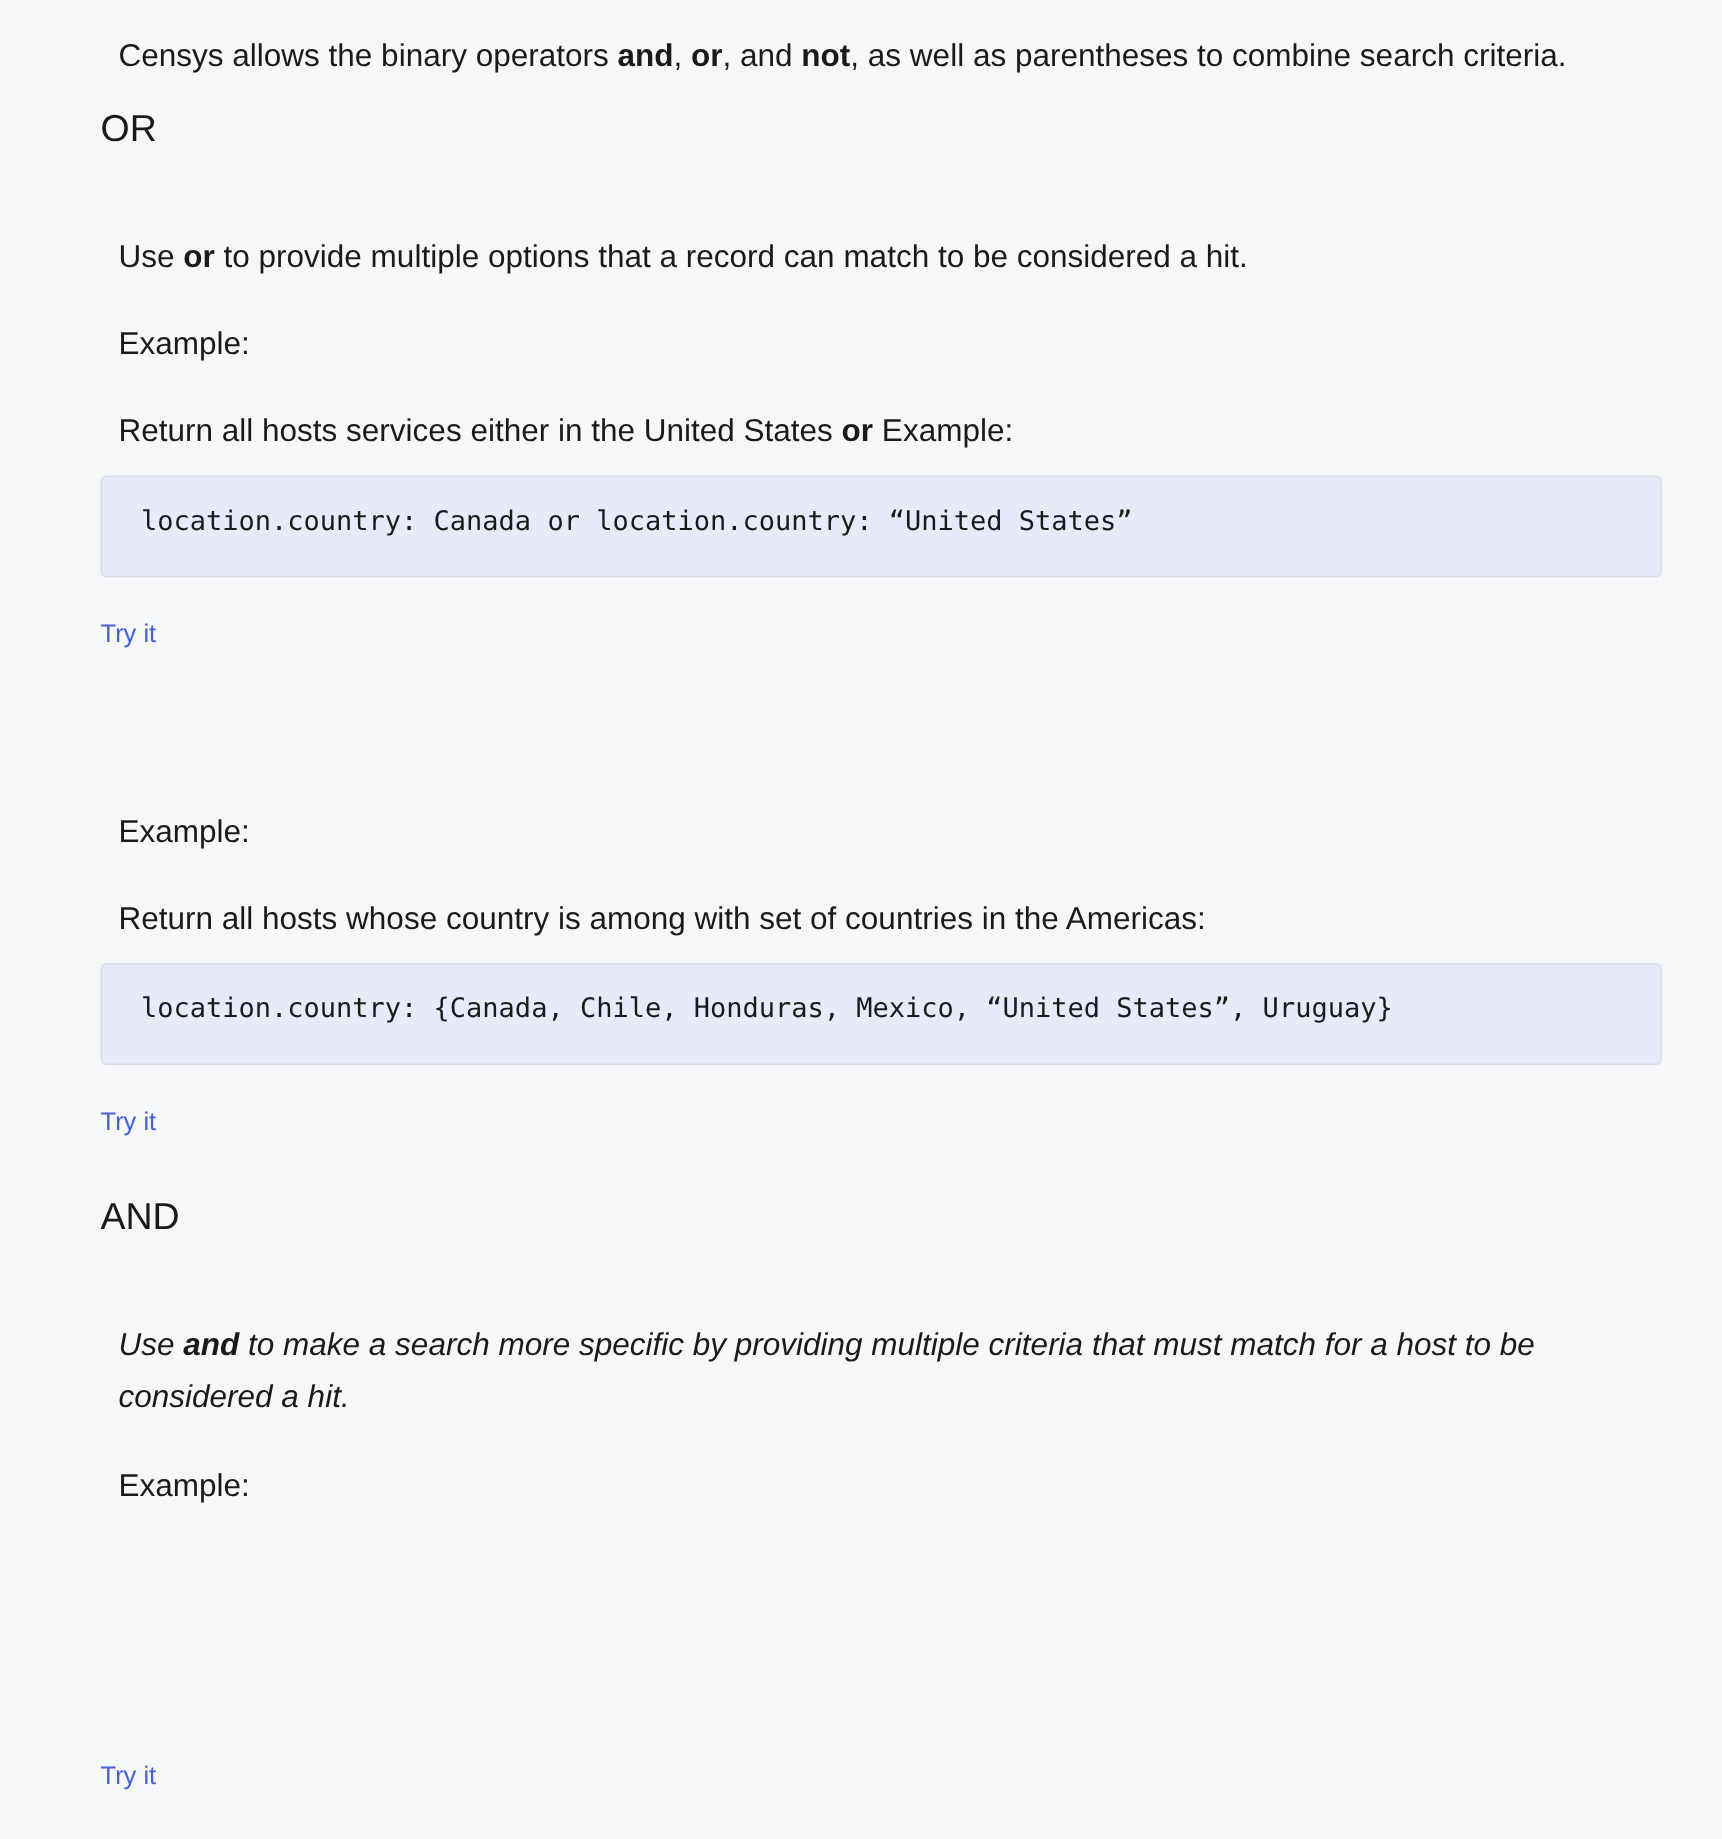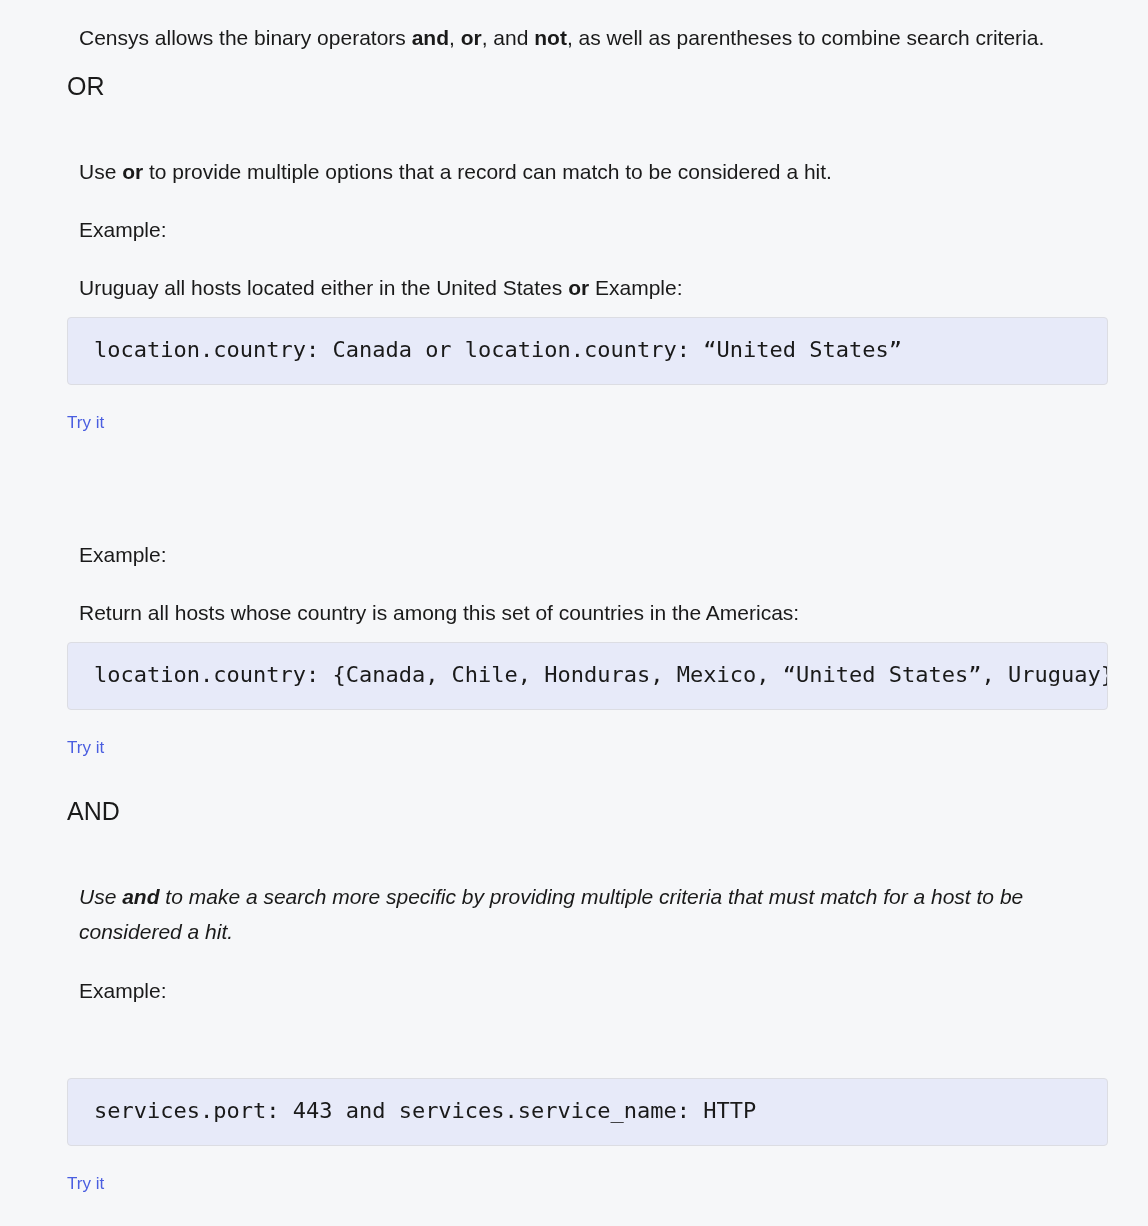--- a/index.html
+++ b/index.html
@@ -13,63 +13,60 @@
     .p { position: absolute; left: 67px; font-size: 21px; line-height: 35px; margin: 12px; white-space: nowrap; }
     .p.wrap { white-space: normal; width: 1040px; font-style: italic; }
     .h { position: absolute; left: 67px; font-size: 25px; margin: 0; font-weight: normal; }
     .code {
       position: absolute; left: 67px; width: 1041px; height: 68px;
       background: #e7eaf9; border: 1px solid #dcdde3; border-radius: 4px;
       overflow: hidden; box-sizing: border-box;
     }
     .code span {
       position: absolute; left: 26px; top: 19px; white-space: nowrap;
-      font-family: "DejaVu Sans Mono", monospace; font-size: 22px; color: #1a1a1a;
+      font-family: "DejaVu Sans Mono", monospace; font-size: 18px; color: #1a1a1a;
     }
     .link { position: absolute; left: 67px; font-size: 17px; color: #4a5ee0; text-decoration: none; cursor: pointer; }
     b { font-weight: bold; }
   </style>
 </head>
 <body>
 
 <div class="content">
 
   <p class="p" style="top:8px;"><span>Censys allows the binary operators </span><b>and</b><span>, </span><b>or</b><span>, and </span><b>not</b><span>, as well as parentheses to combine search criteria.</span></p>
 
   <h2 class="h" style="top:72px;">OR</h2>
 
   <p class="p" style="top:142px;"><span>Use </span><b>or</b><span> to provide multiple options that a record can match to be considered a hit.</span></p>
 
   <p class="p" style="top:200px;">Example:</p>
 
-  <p class="p" style="top:258px;"><span>Uruguay all hosts located either in the United States </span><b>or</b><span> Example:</span></p>
+  <p class="p" style="top:258px;"><span>Return all hosts services either in the United States </span><b>or</b><span> Example:</span></p>
 
   <div class="code" style="top:317px;">
     <span>location.country: Canada or location.country: “United States”</span>
   </div>
 
   <a class="link" style="top:413px;">Try it</a>
 
 
   <p class="p" style="top:525px;">Example:</p>
 
-  <p class="p" style="top:583px;">Return all hosts whose country is among this set of countries in the Americas:</p>
+  <p class="p" style="top:583px;">Return all hosts whose country is among with set of countries in the Americas:</p>
 
   <div class="code" style="top:642px;">
     <span>location.country: {Canada, Chile, Honduras, Mexico, “United States”, Uruguay}</span>
   </div>
 
   <a class="link" style="top:738px;">Try it</a>
 
   <h2 class="h" style="top:797px;">AND</h2>
 
   <p class="p wrap" style="top:867px;"><span>Use </span><b>and</b><span> to make a search more specific by providing multiple criteria that must match for a host to be considered a hit.</span></p>
 
   <p class="p" style="top:961px;">Example:</p>
 
 
-  <div class="code" style="top:1078px;">
-    <span>services.port: 443 and services.service_name: HTTP</span>
-  </div>
 
   <a class="link" style="top:1174px;">Try it</a>
 
 </div>
 
 </body></html>

